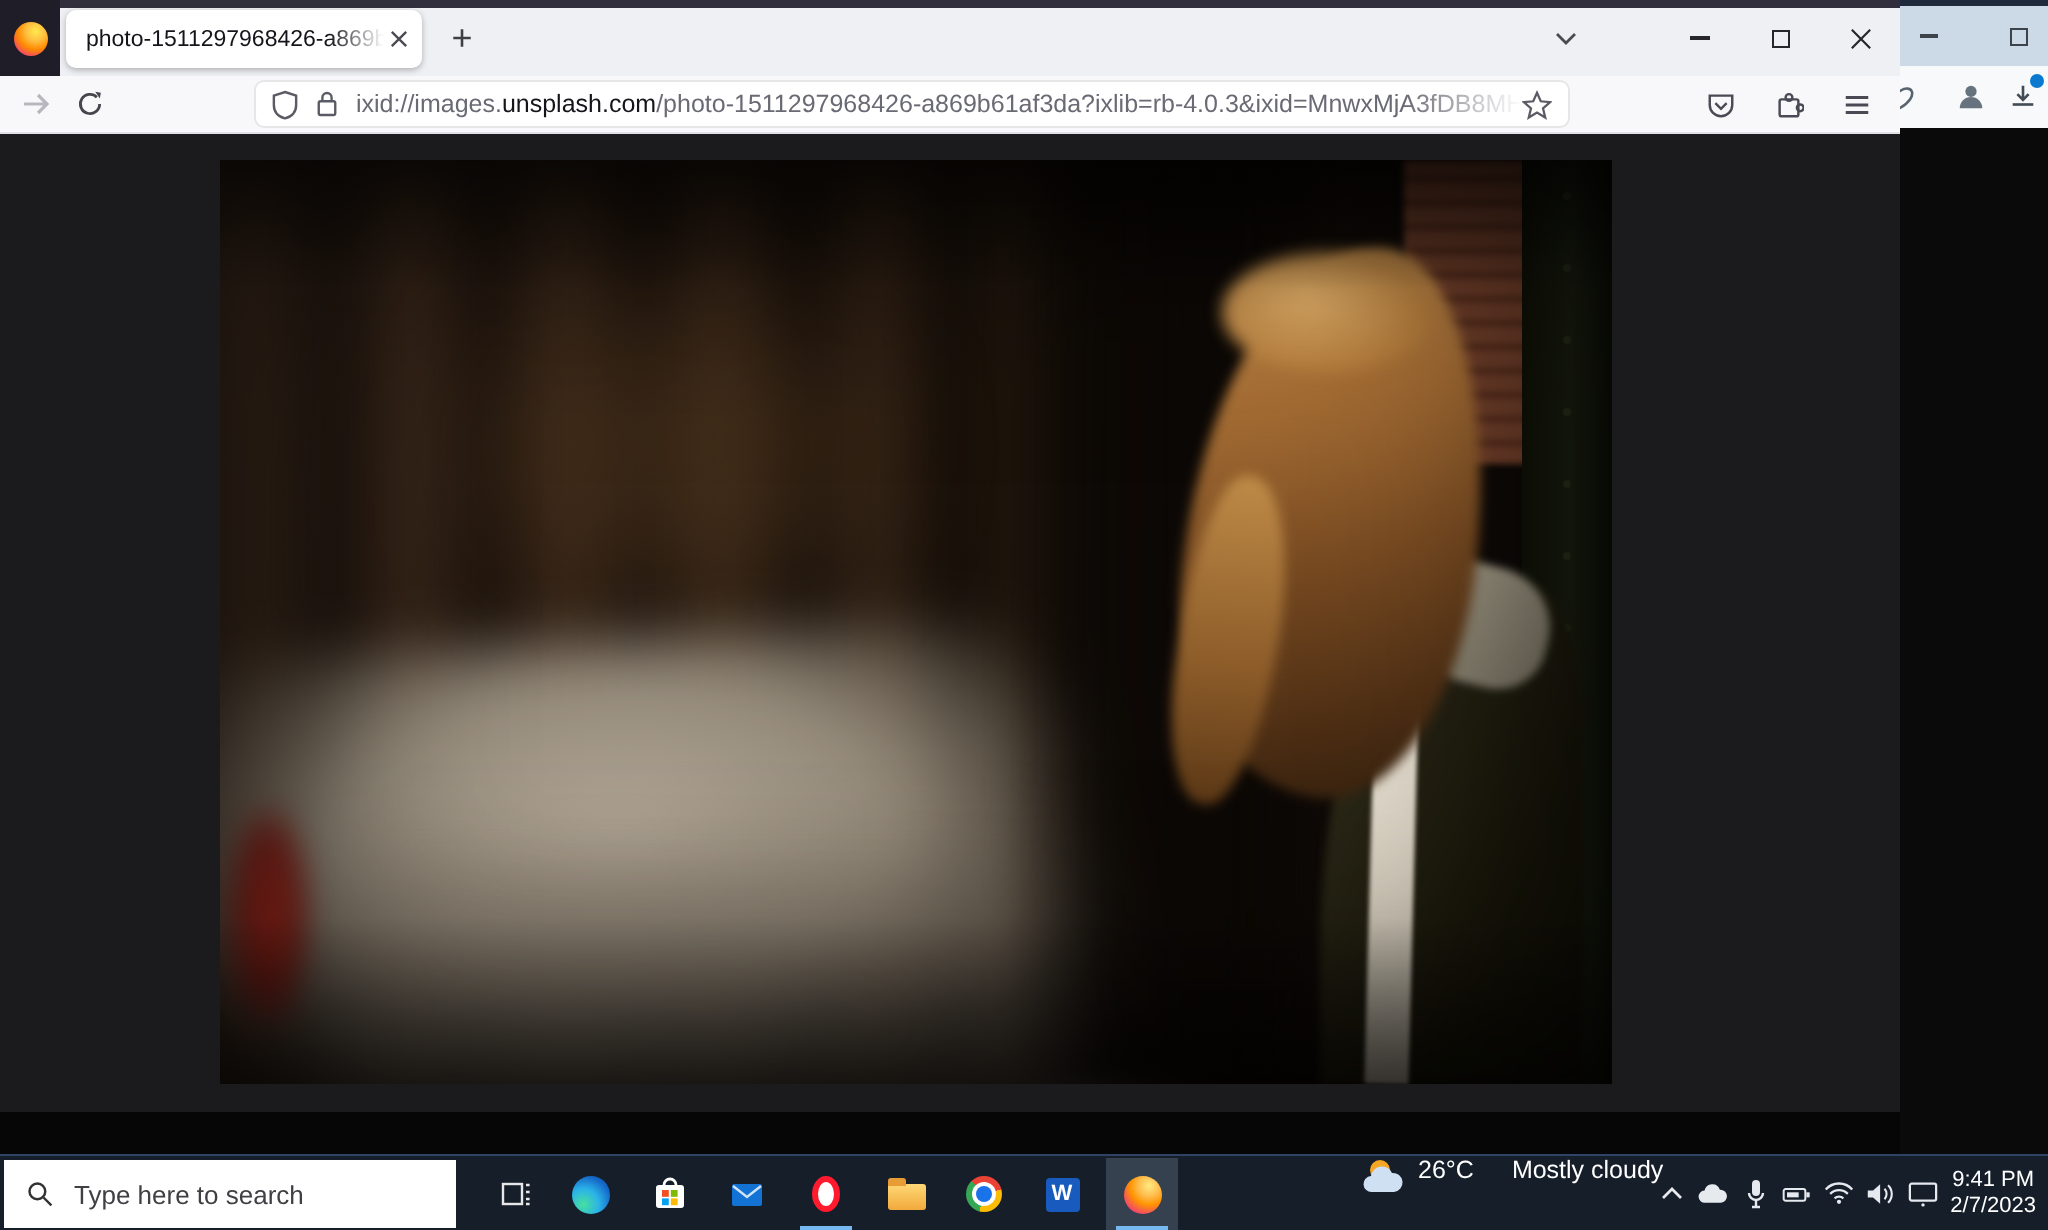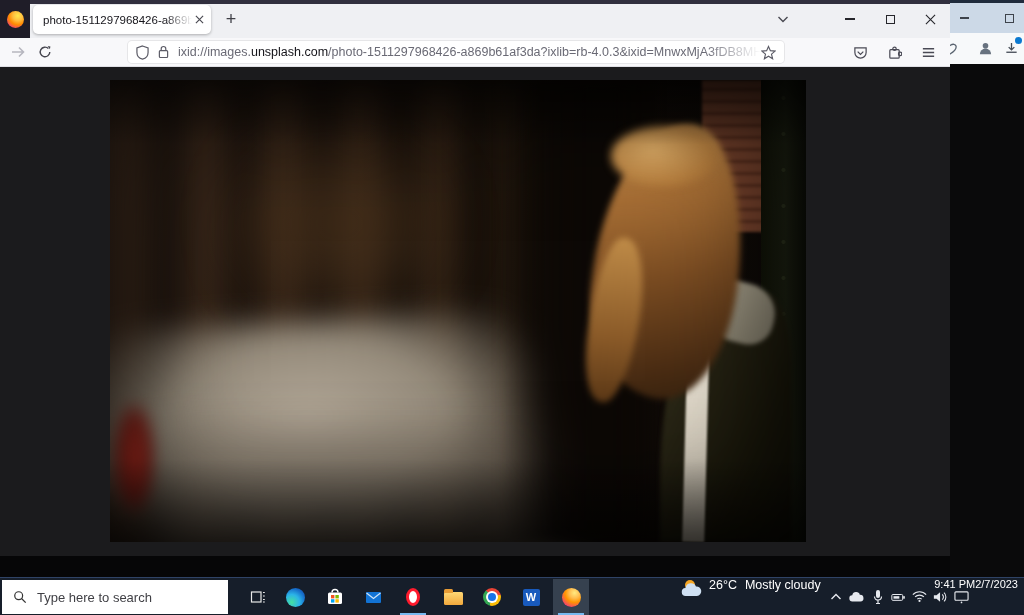--- a/index.html
+++ b/index.html
@@ -116,24 +116,24 @@
   .ic-chrome{position:relative;width:18px;height:18px;border-radius:50%;background:#ea4335;
       background:conic-gradient(from -45deg,#ea4335 0 120deg,#fbbc05 120deg 240deg,#34a853 240deg 360deg);}
   .ic-chrome::after{content:"";position:absolute;left:5px;top:5px;width:8px;height:8px;border-radius:50%;
       background:#1a73e8;box-shadow:0 0 0 2px #fff;}
   .ic-word{width:17px;height:17px;border-radius:2px;background:#185abd;color:#fff;font-size:11px;font-weight:bold;
       display:flex;align-items:center;justify-content:center;}
   .ic-ff{width:19px;height:19px;border-radius:50%;
       background:radial-gradient(circle at 66% 26%,#ffea80 0%,#ffbd4f 28%,#ff9500 50%,#f3466a 78%,#7542e5 100%);}
   .weather{position:absolute;left:680px;top:0;height:37px;display:flex;gap:5px;color:#fff;
            font-size:12.5px;white-space:nowrap;}
-  .weather .cond{margin-left:3px;}
+  .weather .cond{margin-left:14px;}
   .tray{position:absolute;left:828px;top:0;height:37px;display:flex;align-items:center;gap:6px;}
   .tray .icon-btn{width:15px;}
-  .clock{position:absolute;right:6px;top:0;height:37px;display:flex;flex-direction:row;justify-content:center;
+  .clock{position:absolute;right:6px;top:0;height:37px;display:flex;flex-direction:column;justify-content:center;
          color:#fff;font-size:11px;line-height:13px;text-align:center;}
 </style>
 </head>
 <body>
 
 <div class="screen">
 
   <div class="ff-window">
     <div class="tabstrip">
       <div class="top-stripe"></div>

